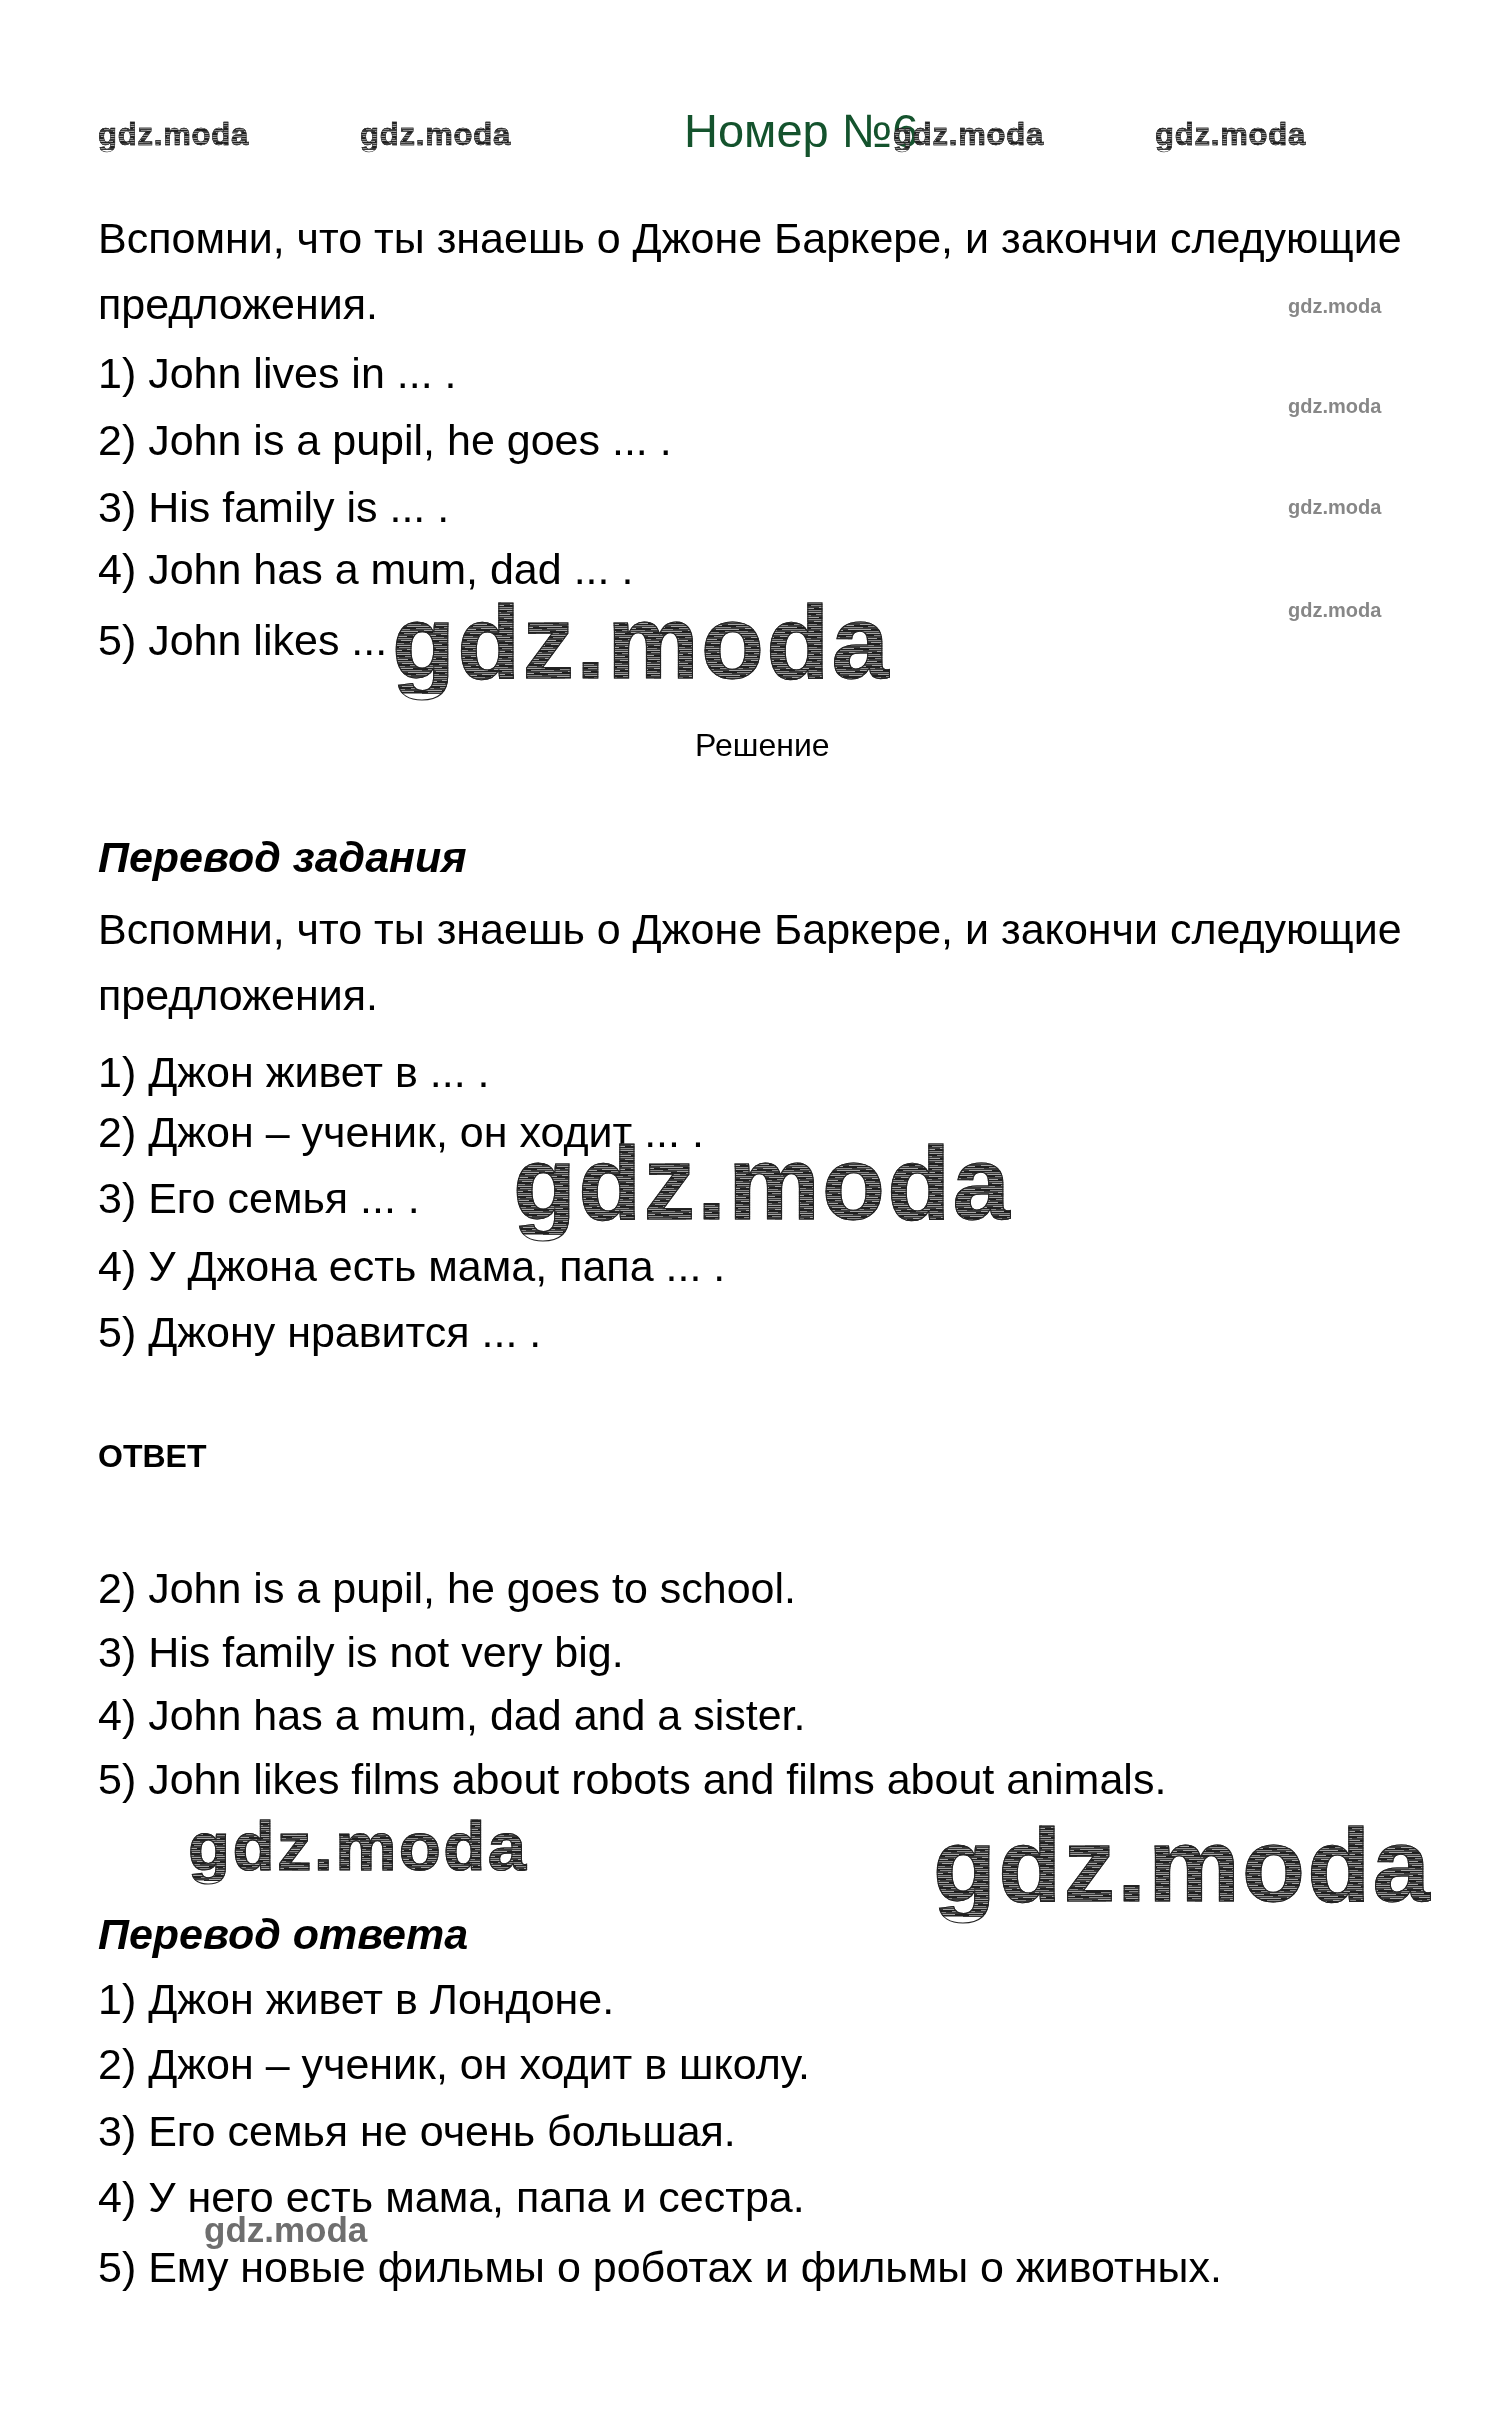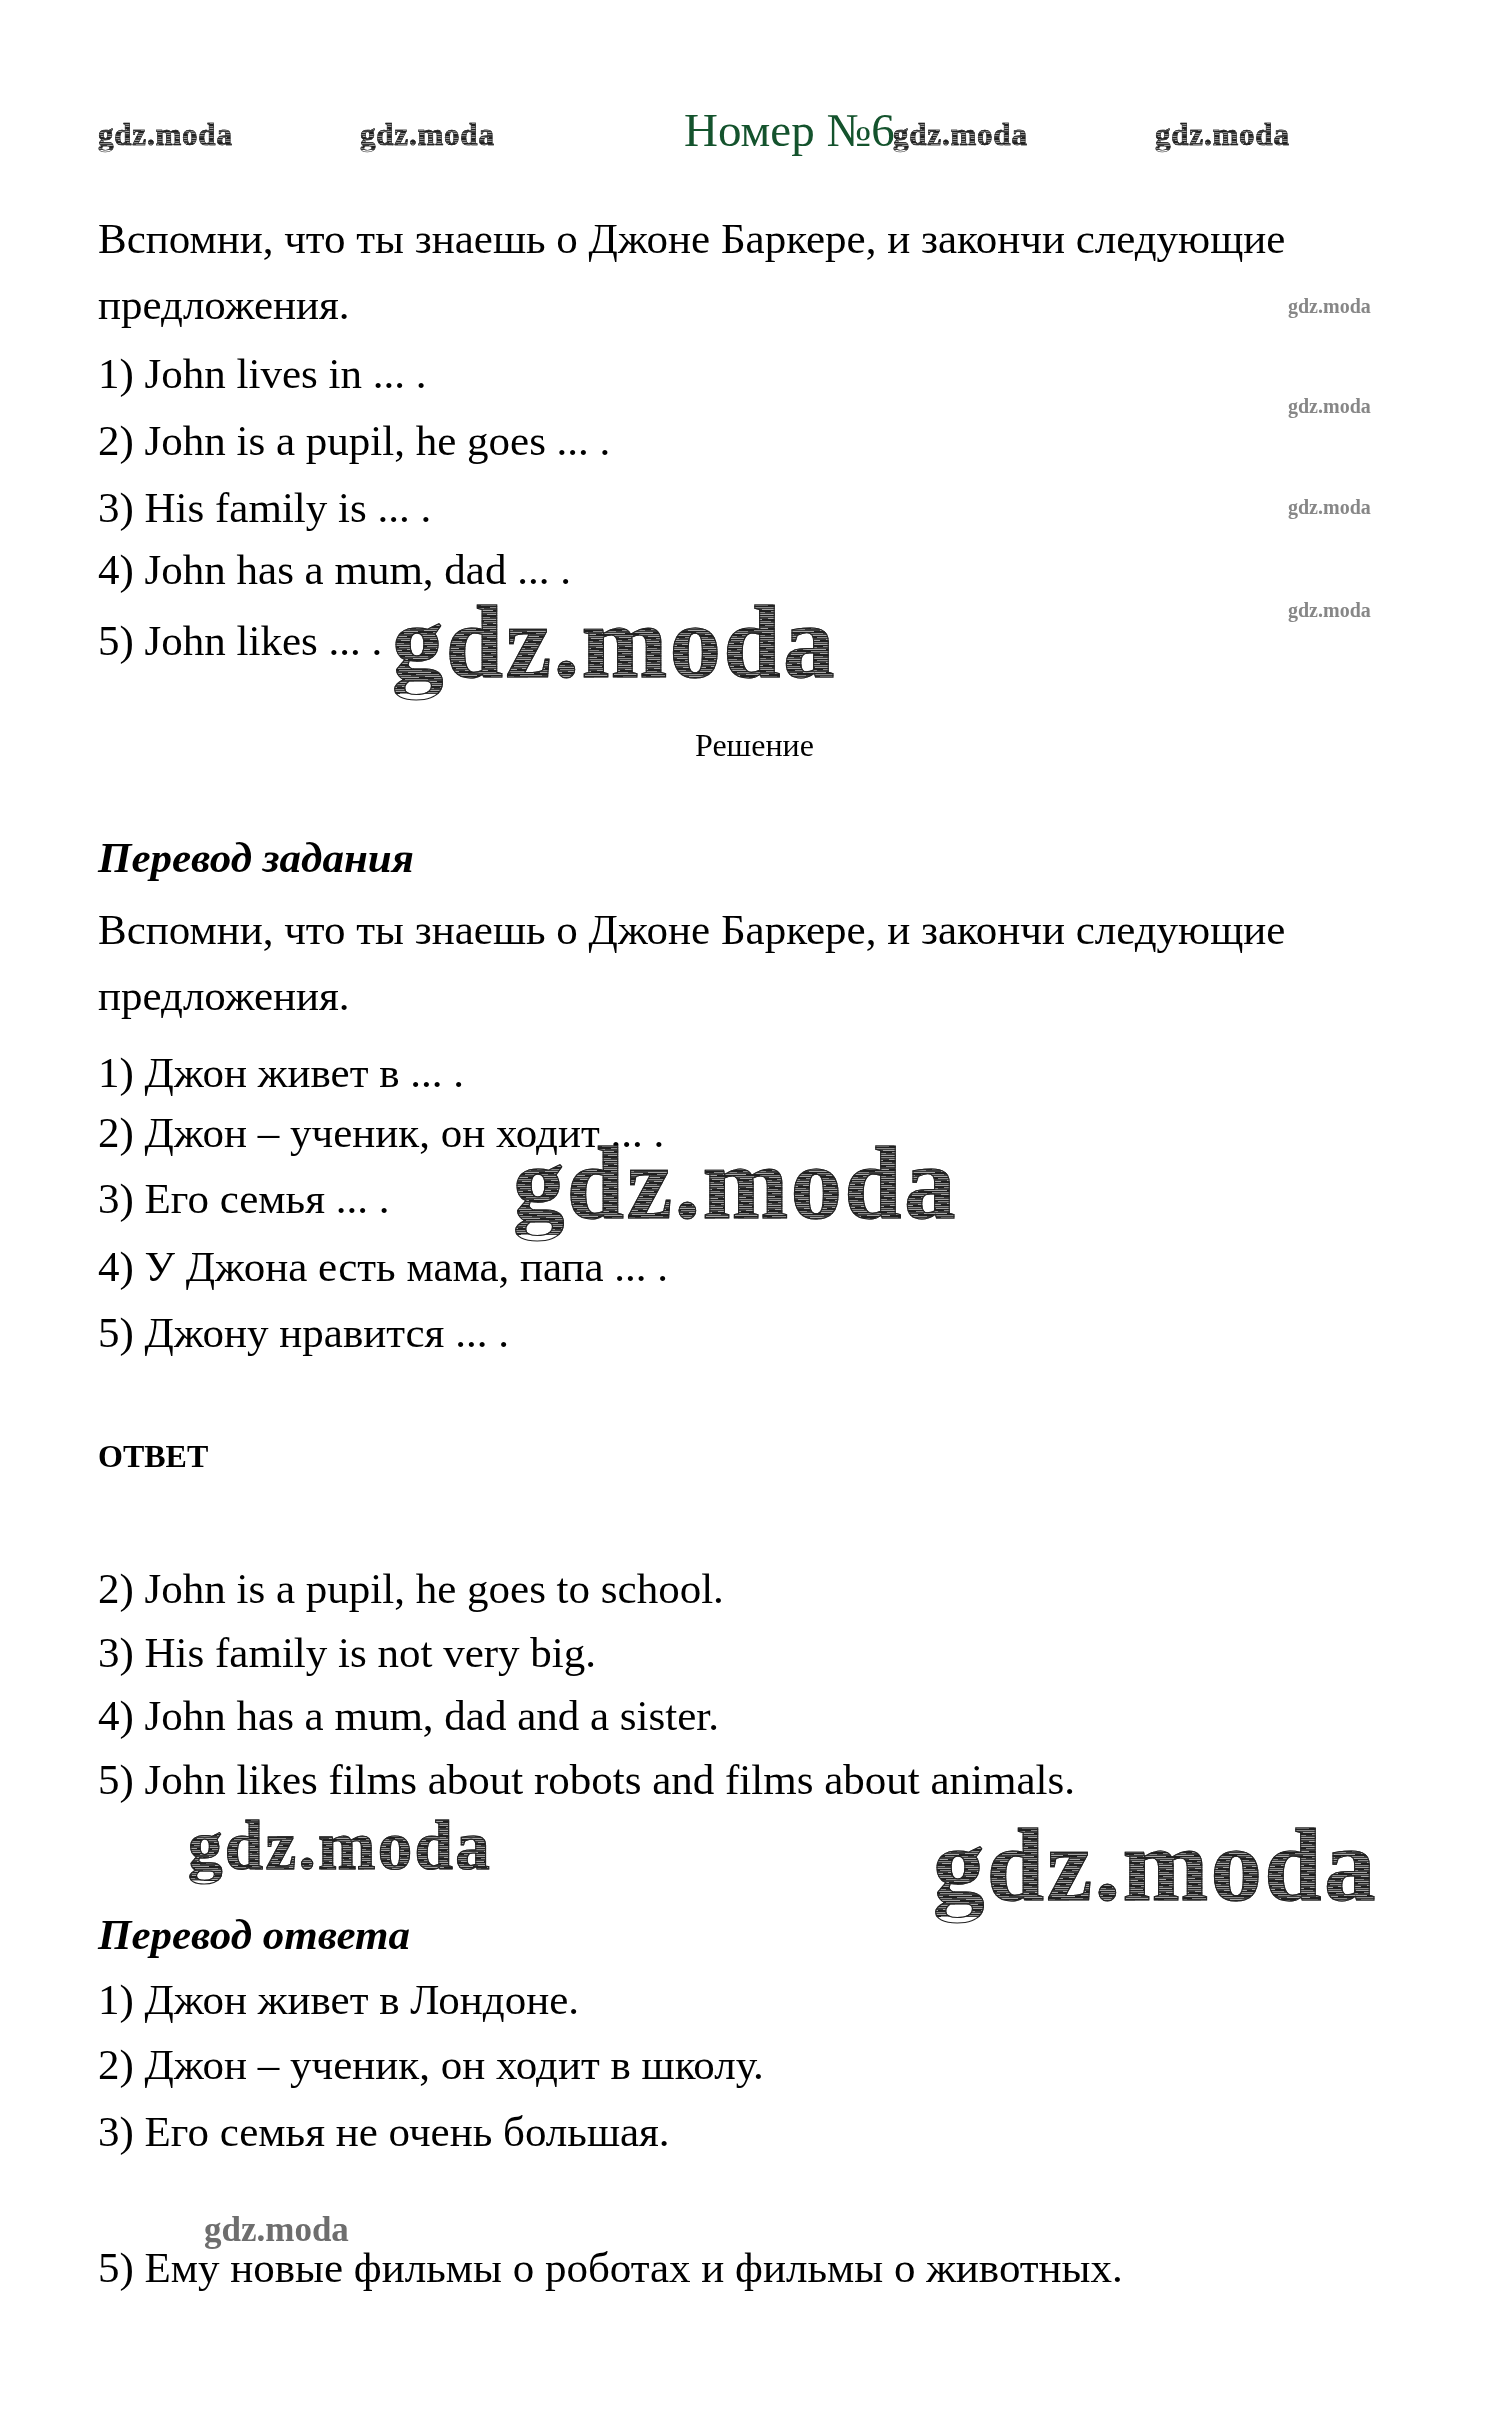--- a/index.html
+++ b/index.html
@@ -2,21 +2,21 @@
 <html style="font-size:12.3px"><head>
 <meta charset="utf-8">
 <style>
   * { margin: 0; padding: 0; box-sizing: border-box; }
   html, body { background: #ffffff; }
   .page {
     position: relative;
     width: 1508px;
     height: 2426px;
     background: #ffffff;
-    font-family: Liberation Serif, serif;
+    font-family: Liberation Sans, sans-serif;
     color: #000000;
     overflow: hidden;
   }
   .line {
     position: absolute;
     font-size: 43px;
     line-height: 1;
     white-space: nowrap;
     color: #000;
   }
@@ -132,17 +132,18 @@
   <div class="line" style="left:98px; top:1694px;">4) John has a mum, dad and a sister.</div>
   <div class="line" style="left:98px; top:1758px;">5) John likes films about robots and films about animals.</div>
 
   <span class="wm wm-md" style="left:188px; top:1812px;">gdz.moda</span>
   <span class="wm wm-xl" style="left:933px; top:1814px;">gdz.moda</span>
 
   <div class="heading-bold-italic" style="left:98px; top:1913px;">Перевод ответа</div>
   <div class="line" style="left:98px; top:1978px;">1) Джон живет в Лондоне.</div>
   <div class="line" style="left:98px; top:2043px;">2) Джон – ученик, он ходит в школу.</div>
   <div class="line" style="left:98px; top:2110px;">3) Его семья не очень большая.</div>
+  <div class="line" style="left:98px; top:2176px;">4) У него есть мама, папа и сестра.</div>
   <span class="wm-small-gray" style="left:204px; top:2212px;">gdz.moda</span>
   <div class="line" style="left:98px; top:2246px;">5) Ему новые фильмы о роботах и фильмы о животных.</div>
 
 </div>
 
 
 </body></html>

